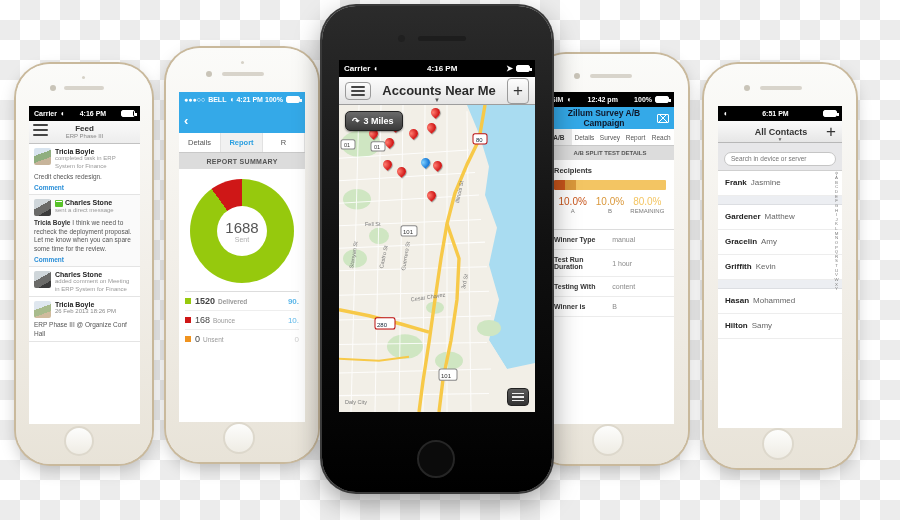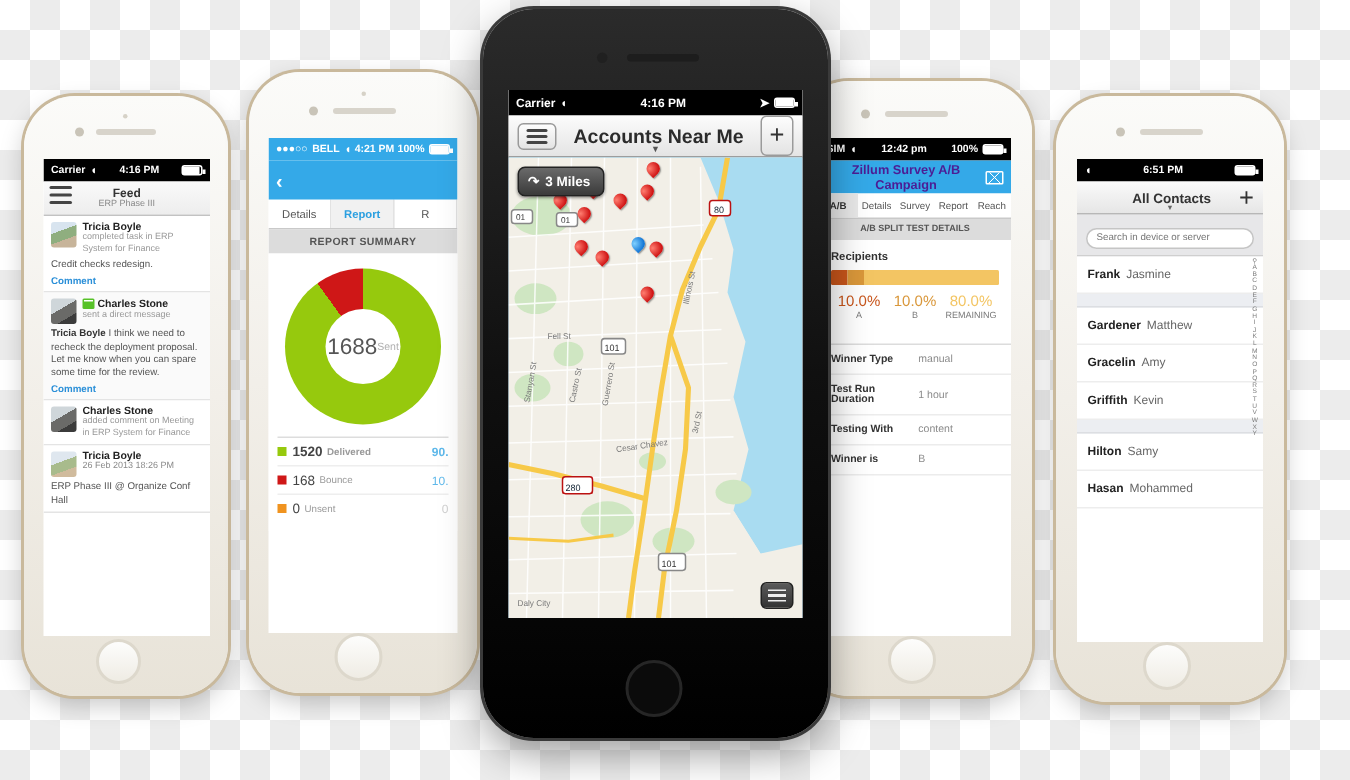--- a/index.html
+++ b/index.html
@@ -82,21 +82,21 @@
   
   #p2 { left:166px; top:48px; width:152px; height:414px; }
   #p2 .screen { left:13px; top:44px; width:126px; height:330px; }
   .backchev { font-size:13px; font-weight:bold; color:#fff; line-height:1; }
   .tabbar { display:flex; height:20px; background:#fff; border-bottom:1px solid #c9c9c9; }
   .tabbar .tab { flex:1; display:flex; align-items:center; justify-content:center; font-size:7.5px; color:#555; border-right:1px solid #e2e2e2; }
   .tabbar .tab.active { background:#f1f1f1; color:#2a9fe0; font-weight:bold; }
   .sectionhdr { background:#dcdcdc; height:16px; display:flex; align-items:center; justify-content:center; font-size:7px; color:#555; font-weight:bold; letter-spacing:.3px; }
   .donut-wrap { background:#fff; padding:10px 0 6px; display:flex; justify-content:center; }
   .donut { position:relative; width:104px; height:104px; border-radius:50%; }
-  .donut .hole { position:absolute; left:27px; top:27px; width:50px; height:50px; border-radius:50%; background:#fff; display:flex; flex-direction:row; align-items:center; justify-content:center; }
+  .donut .hole { position:absolute; left:27px; top:27px; width:50px; height:50px; border-radius:50%; background:#fff; display:flex; flex-direction:column; align-items:center; justify-content:center; }
   .donut .hole .num { font-size:15px; color:#555; font-weight:300; }
   .donut .hole .lbl { font-size:7px; color:#b0b0b0; }
   .legend { background:#fff; padding:2px 6px 6px; }
   .legend .lrow { display:flex; align-items:center; padding:4px 0; border-top:1px solid #eee; }
   .legend .lrow:first-child { border-top:1px solid #ddd;font-weight:bold; }
   .sw { width:6px; height:6px; margin-right:4px; flex:0 0 auto; }
   .lnum { font-size:9px; color:#444; margin-right:3px; }
   .ltxt { font-size:6.5px; color:#999; flex:1; }
   .lpct { font-size:8px; color:#5eb8ea; }
 
@@ -115,21 +115,21 @@
   .callout .caddr { font-size:7px; color:#cfcfcf; margin-top:1px; }
   .infoi { width:13px; height:13px; border-radius:50%; border:1.5px solid #ddd; color:#ddd; font-size:8px; font-style:italic; font-weight:bold; display:flex; align-items:center; justify-content:center; flex:0 0 auto; }
   .pin { position:absolute; width:9px; height:9px; border-radius:50% 50% 50% 0; transform:rotate(-45deg); background:radial-gradient(circle at 32% 30%, #ff7d70, #d01515 70%); box-shadow:0 1px 1px rgba(0,0,0,.4); }
   .pin.blue { background:radial-gradient(circle at 32% 30%, #7fd0ff, #1477d6 70%); }
   .maplistbtn { position:absolute; right:6px; bottom:6px; width:22px; height:18px; border-radius:4px; background:linear-gradient(180deg,#5a5a5a,#333); border:1px solid #222; display:flex; flex-direction:column; justify-content:center; align-items:center; gap:2px; }
   .maplistbtn span { display:block; width:12px; height:1.5px; background:#eee; }
 
   
   #p4 { left:532px; top:54px; width:156px; height:410px; }
   #p4 .screen { left:14px; top:38px; width:128px; height:332px; }
-  .ab-head { background:#34a9e8; height:22px; display:flex; align-items:center; padding:0 5px; color:#4c1d95; }
+  .ab-head { background:#34a9e8; height:22px; display:flex; align-items:center; padding:0 5px; color:#0f172a; }
   .ab-title { flex:1; text-align:center; font-size:8.5px; font-weight:bold; }
   .env { width:12px; height:9px; border:1.2px solid #fff; border-radius:1px; position:relative; flex:0 0 auto; }
   .env::after { content:''; position:absolute; left:0; top:0; width:100%; height:100%;
     background:linear-gradient(135deg,transparent 45%,#fff 46%,#fff 50%,transparent 51%),
                linear-gradient(225deg,transparent 45%,#fff 46%,#fff 50%,transparent 51%); }
   .ab-tabs { display:flex; height:17px; background:#fff; border-bottom:1px solid #c9c9c9; }
   .ab-tabs .tb { flex:1; display:flex; align-items:center; justify-content:center; font-size:6.5px; color:#555; }
   .ab-tabs .tb.active { background:#e9e9e9; color:#333; font-weight:bold; }
   .ab-sec { background:#dcdcdc; height:14px; display:flex; align-items:center; justify-content:center; font-size:6px; color:#555; font-weight:bold; }
   .ab-card { background:#fff; padding:6px 8px 8px; }
@@ -566,26 +566,26 @@
         <div class="ct-item">
           <span class="ct-last">Gracelin</span>
           <span class="ct-first">Amy</span>
         </div>
         <div class="ct-item">
           <span class="ct-last">Griffith</span>
           <span class="ct-first">Kevin</span>
         </div>
         <div class="ct-group"></div>
         <div class="ct-item">
+          <span class="ct-last">Hasan</span>
+          <span class="ct-first">Mohammed</span>
+        </div>
+        <div class="ct-item">
           <span class="ct-last">Hilton</span>
           <span class="ct-first">Samy</span>
-        </div>
-        <div class="ct-item">
-          <span class="ct-last">Hasan</span>
-          <span class="ct-first">Mohammed</span>
         </div>
         <div class="index" id="ct-index">
           <span>⚲</span>
         <span>A</span>
             <span>B</span>
             <span>C</span>
             <span>D</span>
             <span>E</span>
             <span>F</span>
             <span>G</span>

